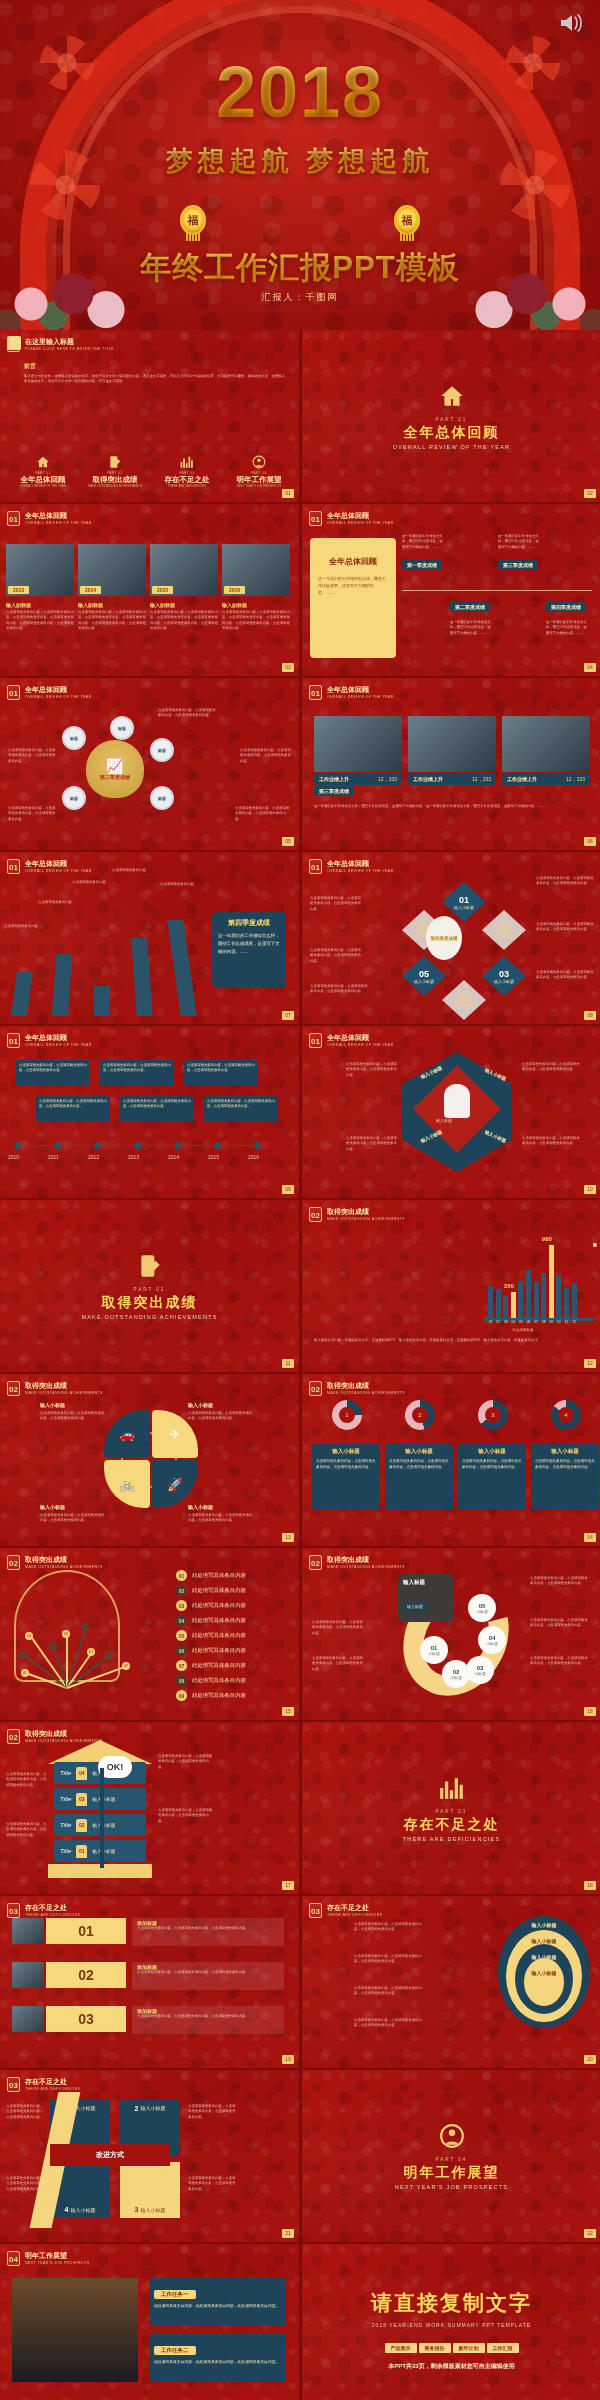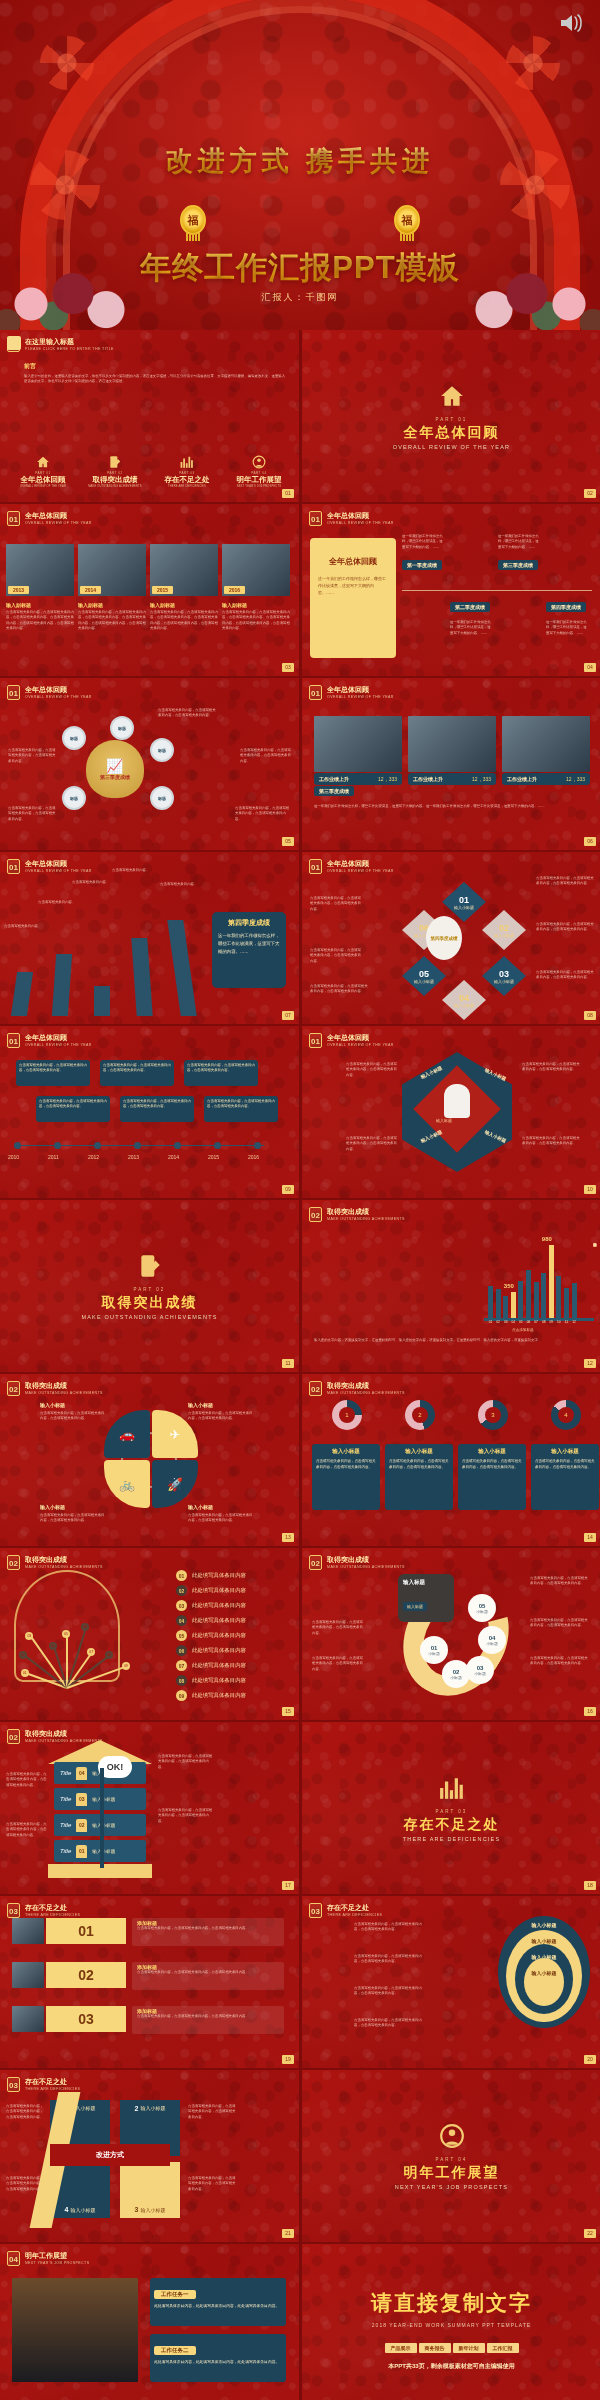--- a/index.html
+++ b/index.html
@@ -129,21 +129,22 @@
   <div class="floret" style="left:40px;top:36px;"></div>
   <div class="floret" style="right:40px;top:36px;"></div>
   <div class="floret" style="left:30px;top:150px;width:70px;height:70px;"></div>
   <div class="floret" style="right:30px;top:150px;width:70px;height:70px;"></div>
 
   <svg class="sound-icon" viewBox="0 0 26 22">
     <path d="M3 8h5l6-5v16l-6-5H3z" fill="#c9c9c9"></path>
     <path d="M17 5c2.5 2 2.5 10 0 12M20 3c4 3 4 13 0 16" stroke="#c9c9c9" stroke-width="1.6" fill="none" stroke-linecap="round"></path>
   </svg>
 
-  <div class="hero-sub">改进方式  携手共进</div>
+  <div class="hero-year">2018</div>
+  <div class="hero-sub">梦想起航  梦想起航</div>
   <div class="lantern l">福</div>
   <div class="lantern r">福</div>
   <div class="hero-title">年终工作汇报PPT模板</div>
   <div class="hero-presenter">汇报人：千图网</div>
   <div class="peony left"></div>
   <div class="peony right"></div>
 </div>
 
 <div id="grid">
     <div class="slide damask">

